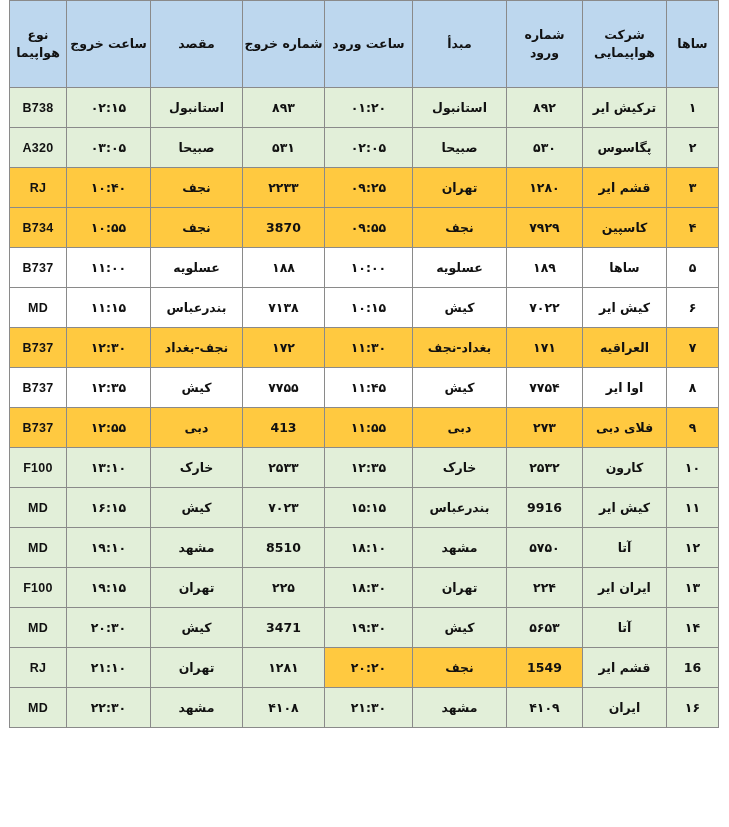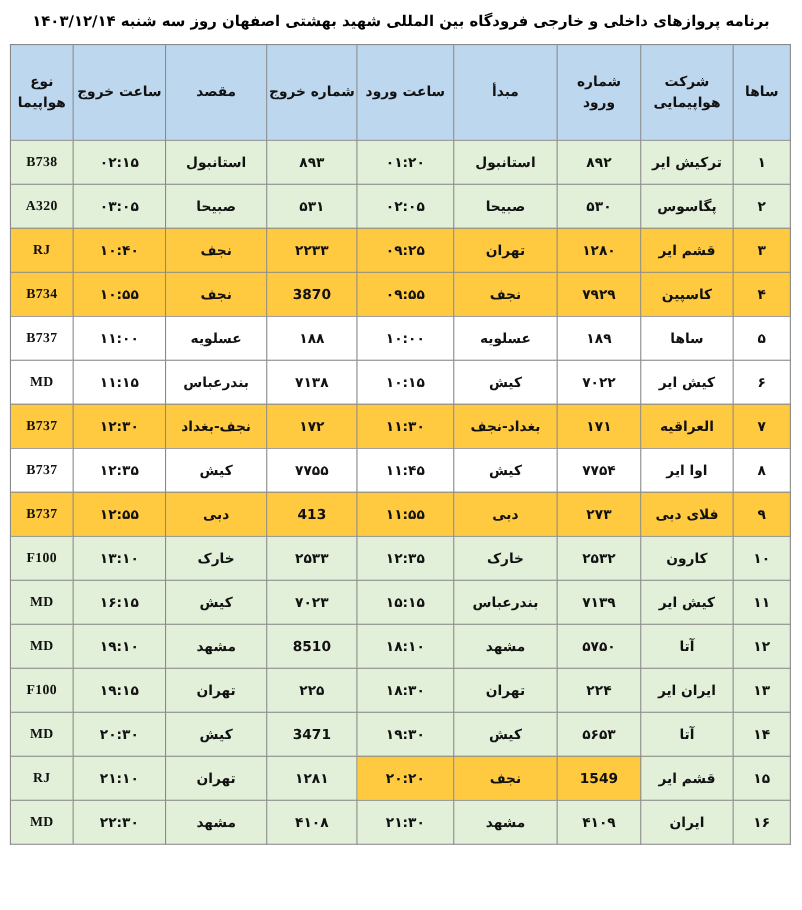--- a/index.html
+++ b/index.html
@@ -58,34 +58,33 @@
   col.c-airline  { width: 84px; }
   col.c-arrno    { width: 76px; }
   col.c-origin   { width: 94px; }
   col.c-arrtime  { width: 88px; }
   col.c-depno    { width: 82px; }
   col.c-dest     { width: 92px; }
   col.c-deptime  { width: 84px; }
   col.c-aircraft { width: 57px; }
 
   td.aircraft {
-    font-family: Liberation Serif, serif;
+    font-family: Liberation Sans, sans-serif;
     direction: ltr;
     letter-spacing: 0.3px;
   }
   .bg-green  { background: #e2efd9; }
   .bg-yellow { background: #ffc940; }
   .bg-white  { background: #ffffff; }
 </style>
 </head>
 <body>
 
 <div id="page">
 
-  <div class="page-title">برنامه پروازهای داخلی و خارجی فرودگاه بین المللی شهید بهشتی اصفهان روز سه شنبه ۱۴۰۳/۱۲/۱۴</div>
 
   <table class="flights">
     <colgroup>
       <col class="c-row">
       <col class="c-airline">
       <col class="c-arrno">
       <col class="c-origin">
       <col class="c-arrtime">
       <col class="c-depno">
       <col class="c-dest">
@@ -212,21 +211,21 @@
           <td class="bg-green">خارک</td>
           <td class="bg-green">۱۲:۳۵</td>
           <td class="bg-green">۲۵۳۳</td>
           <td class="bg-green">خارک</td>
           <td class="bg-green">۱۳:۱۰</td>
           <td class="bg-green aircraft">F100</td>
         </tr>
         <tr>
           <td class="bg-green">۱۱</td>
           <td class="bg-green">کیش ایر</td>
-          <td class="bg-green">۷۱۳۹</td>
+          <td class="bg-green">9916</td>
           <td class="bg-green">بندرعباس</td>
           <td class="bg-green">۱۵:۱۵</td>
           <td class="bg-green">۷۰۲۳</td>
           <td class="bg-green">کیش</td>
           <td class="bg-green">۱۶:۱۵</td>
           <td class="bg-green aircraft">MD</td>
         </tr>
         <tr>
           <td class="bg-green">۱۲</td>
           <td class="bg-green">آتا</td>
@@ -254,21 +253,21 @@
           <td class="bg-green">آتا</td>
           <td class="bg-green">۵۶۵۳</td>
           <td class="bg-green">کیش</td>
           <td class="bg-green">۱۹:۳۰</td>
           <td class="bg-green">3471</td>
           <td class="bg-green">کیش</td>
           <td class="bg-green">۲۰:۳۰</td>
           <td class="bg-green aircraft">MD</td>
         </tr>
         <tr>
-          <td class="bg-green">۱۵</td>
+          <td class="bg-green">16</td>
           <td class="bg-green">قشم ایر</td>
           <td class="bg-yellow">1549</td>
           <td class="bg-yellow">نجف</td>
           <td class="bg-yellow">۲۰:۲۰</td>
           <td class="bg-green">۱۲۸۱</td>
           <td class="bg-green">تهران</td>
           <td class="bg-green">۲۱:۱۰</td>
           <td class="bg-green aircraft">RJ</td>
         </tr>
         <tr>

